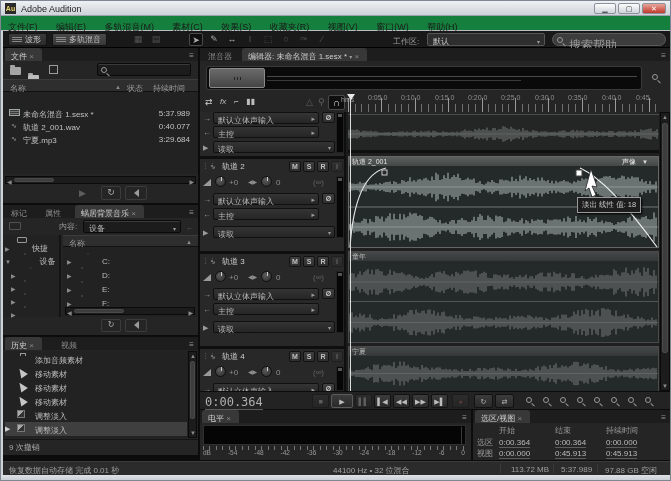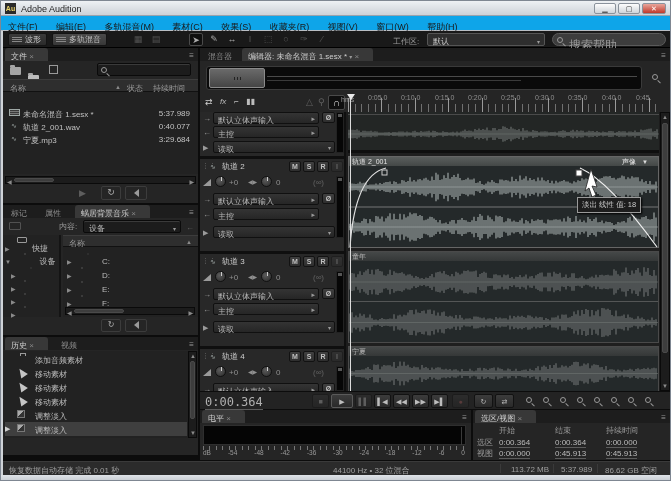--- a/index.html
+++ b/index.html
@@ -12,21 +12,21 @@
   #titlebar{left:0;top:0;width:671px;height:15px;background:linear-gradient(#eef1f4,#cdd2d8);
             border-bottom:1px solid #9aa2ac;}
   #appicon{left:4px;top:2px;width:11px;height:11px;background:#2a2a2a;color:#e8d26a;
            font-size:7px;font-weight:bold;text-align:center;line-height:11px;}
   #apptitle{left:20px;top:3px;font-size:9px;color:#222;}
   .winbtn{top:2px;height:11px;border:1px solid #8a929c;border-radius:2px;
           background:linear-gradient(#fdfdfd,#cfd4da);color:#333;font-size:7px;
           text-align:center;line-height:9px;}
   #btn-close{background:linear-gradient(#e8a59b,#c0392b);color:#fff;}
   
-  #menubar{left:0;top:15px;width:671px;height:15px;background:#0ea5e9;border-bottom:1px solid #b9bec4;}
+  #menubar{left:0;top:15px;width:671px;height:15px;background:#15803d;border-bottom:1px solid #b9bec4;}
   .menuitem{display:inline-block;padding:2px 7px 0 7px;font-size:9px;color:#1a1a1a;}
   
   #toolbar{left:2px;top:30px;width:667px;height:17px;background:#191919;border-bottom:1px solid #000;}
   .tbtn{position:absolute;top:2px;height:13px;background:linear-gradient(#3a3a3a,#2b2b2b);
         border:1px solid #141414;border-radius:2px;color:#c0c0c0;font-size:8px;
         line-height:11px;padding:0 5px 0 16px;}
   .tbtn .mini{position:absolute;left:3px;top:3px;width:10px;height:6px;
         background:repeating-linear-gradient(#888 0 1px,transparent 1px 2px);}
   .tool{position:absolute;top:2px;width:14px;height:13px;color:#aaa;font-size:9px;
         text-align:center;line-height:13px;}
@@ -36,21 +36,21 @@
   #wsdrop{background:#2e2e2e;border:1px solid #555;height:13px;color:#c5c5c5;font-size:8px;
           padding:2px 14px 0 5px;border-radius:2px;}
   #searchbox{background:#3d3d3d;border:1px solid #5a5a5a;border-radius:7px;height:13px;}
   .mag{position:absolute;width:6px;height:6px;border:1px solid #999;border-radius:50%;}
   .mag:after{content:"";position:absolute;left:5px;top:5px;width:4px;height:1px;background:#999;
              transform:rotate(45deg);transform-origin:0 0;}
   
   #maindark{left:2px;top:47px;width:667px;height:427px;background:#0c0c0c;}
   .panel{position:absolute;background:#252525;}
   .tabbar{position:absolute;left:0;top:0;right:0;height:13px;background:#1d1d1d;}
-  .tab{position:absolute;top:0;height:13px;padding:3px 14px 0 6px;font-size:8px;color:#8a8a8a;}
+  .tab{position:absolute;top:0;height:13px;padding:3px 8px 0 6px;font-size:8px;color:#8a8a8a;}
   .tab.active{background:#383838;color:#cfcfcf;border-radius:3px 3px 0 0;}
   .pmenu{position:absolute;font-size:8px;color:#9a9a9a;top:3px;}
   .colhead{background:#2e2e2e;border-top:1px solid #3c3c3c;border-bottom:1px solid #111;
            color:#9a9a9a;font-size:8px;}
   .inbox{position:absolute;background:#1c1c1c;border:1px solid #0a0a0a;box-shadow:0 1px 0 #3a3a3a inset;
          color:#b5b5b5;font-size:8px;border-radius:2px;}
   .hrowbox{position:absolute;background:linear-gradient(#343434,#262626);border:1px solid #101010;
            border-radius:2px;color:#b8b8b8;font-size:8px;}
   .msr{position:absolute;width:12px;height:11px;background:linear-gradient(#404040,#2e2e2e);
        border:1px solid #121212;border-radius:2px;color:#c0c0c0;font-size:7px;font-weight:bold;
@@ -305,20 +305,24 @@
         <span class="p" style="left:0px;top:3px;color:#cfcfcf;font-size:7px;">▶</span>
         <span class="ico-fade p" style="left:12px;top:2px;"></span>
         <span class="p" style="left:30px;top:3px;">调整淡入</span>
           </div>
       <div class="p scroll" style="right:1px;top:0;width:9px;height:87px;">
         <span class="p arrowglyph" style="left:1px;top:1px;">▲</span>
         <div class="thumb p" style="left:1px;top:9px;width:5px;height:58px;"></div>
         <span class="p arrowglyph" style="left:1px;bottom:1px;">▼</span>
           </div>
     </div>
+    <div class="p" style="left:0;top:102px;width:195px;height:16px;border-top:1px solid #141414;">
+      <span class="p txt" style="left:6px;top:4px;color:#a8a8a8;">9 次撤销</span>
+
+    </div>
   </div>
 
   <div class="panel" style="left:197px;top:0;width:470px;height:361px;">
     <div class="tabbar">
       <div class="tab" style="left:2px;">混音器</div>
       <div class="tab active" style="left:42px;">
         <span>编辑器: 未命名混音 1.sesx *</span>
         <span style="color:#999;font-size:6px;">▾</span>
         <span style="color:#888;">×</span></div>
       <span class="pmenu" style="right:4px;">≡</span>
@@ -607,18 +611,18 @@
   </div>
 
   <div class="statusbar" style="left:0;top:413px;width:667px;height:14px;">
     <span class="p" style="left:6px;top:3px;">恢复数据自动存储 完成 0.01 秒</span>
     <span class="p" style="left:330px;top:3px;">44100 Hz • 32 位混合</span>
     <span class="cellsep" style="left:497px;"></span>
     <span class="p" style="left:508px;top:3px;">113.72 MB</span>
     <span class="cellsep" style="left:550px;"></span>
     <span class="p" style="left:558px;top:3px;">5:37.989</span>
     <span class="cellsep" style="left:594px;"></span>
-    <span class="p" style="left:602px;top:3px;">86.62 GB 空闲</span>
+    <span class="p" style="left:602px;top:3px;">97.88 GB 空闲</span>
   </div>
   </div>
 
   <div class="p" style="left:0;top:474px;width:671px;height:7px;background:linear-gradient(#dfe3e8,#c2c7cd);"></div>
 </div>
 
 </body></html>

